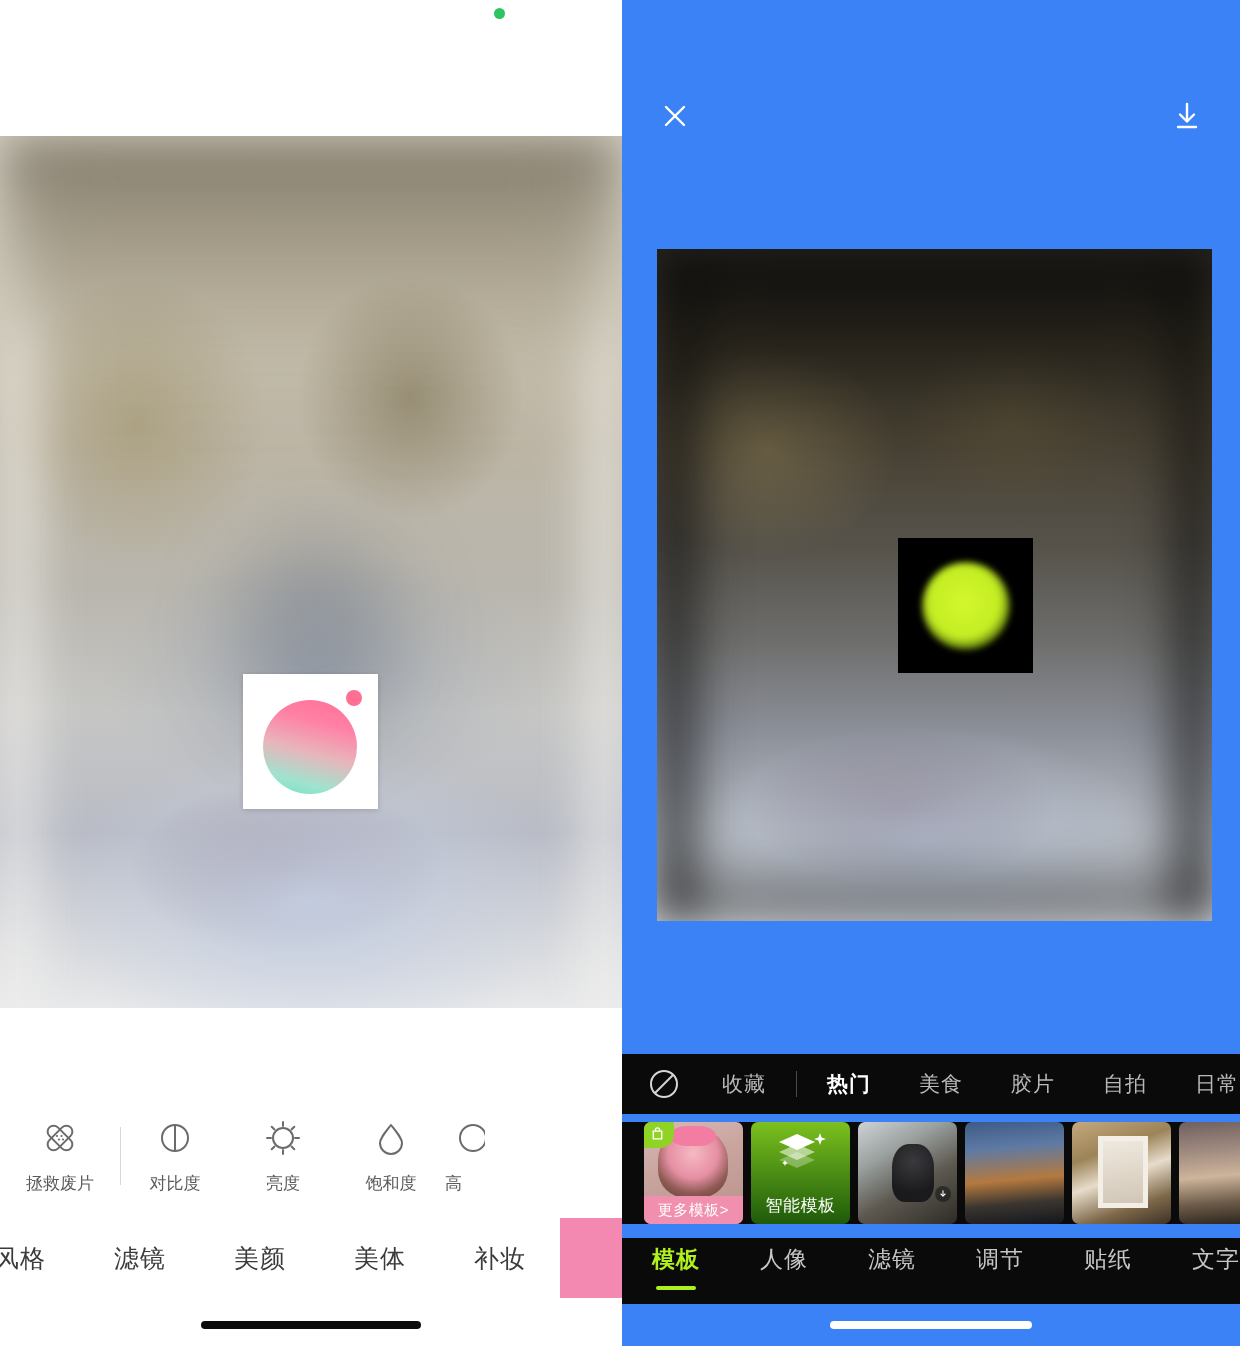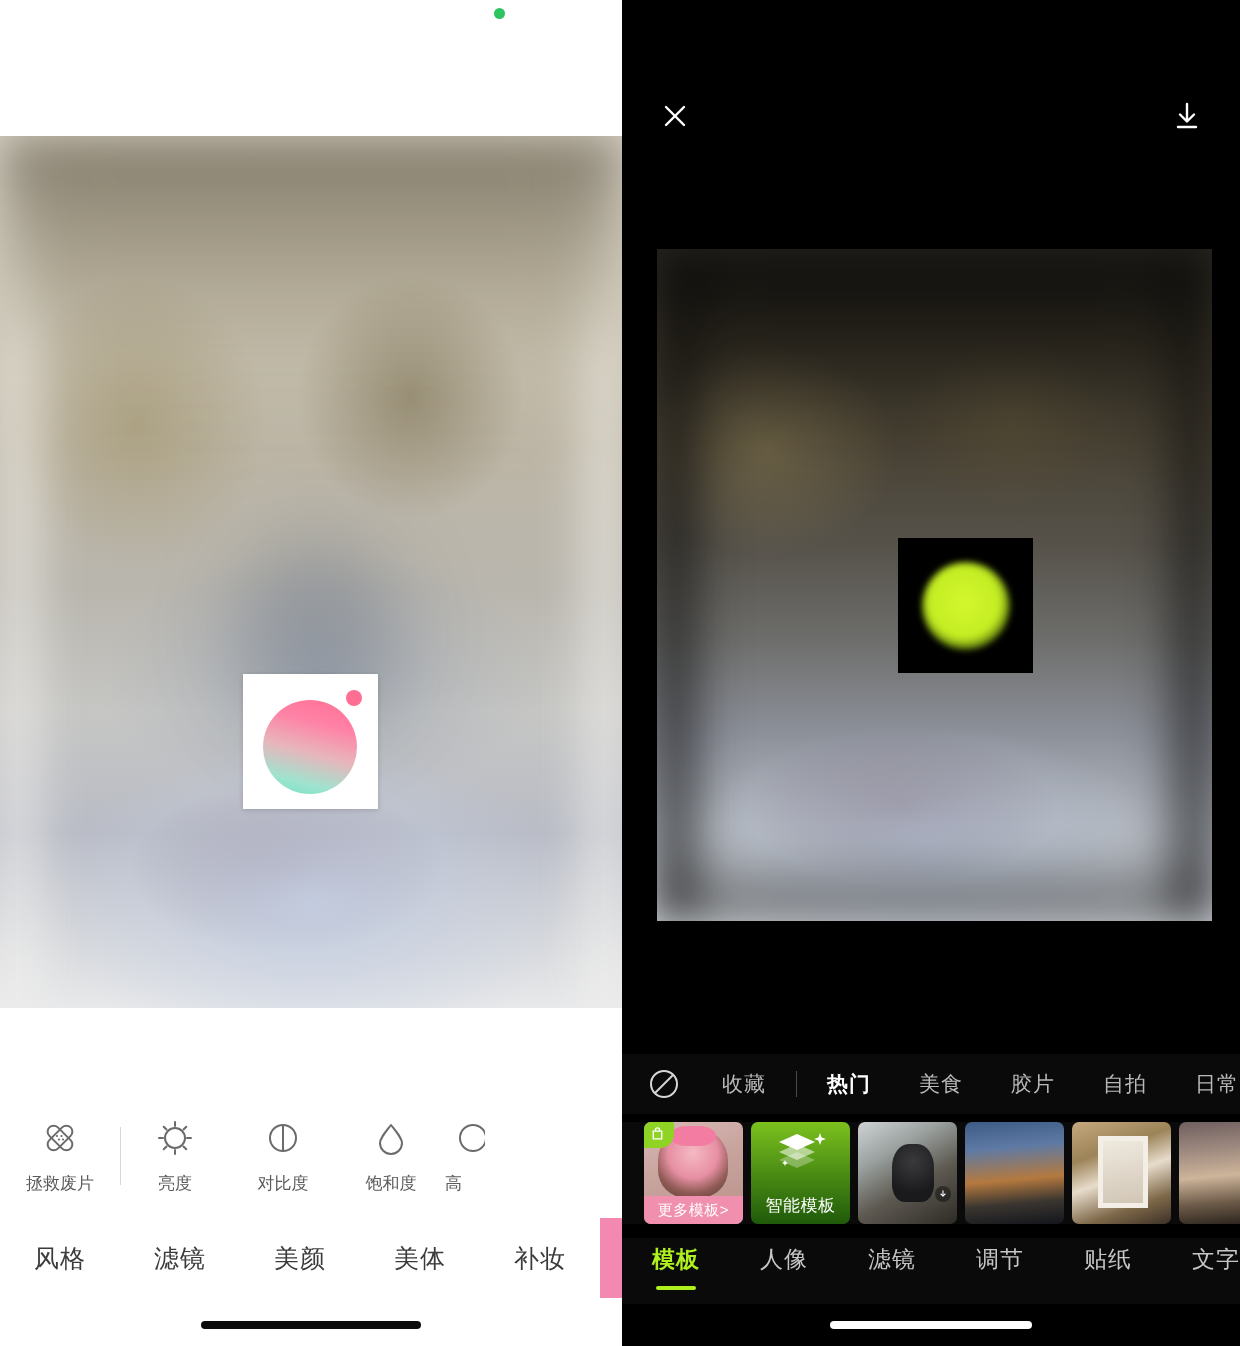--- a/index.html
+++ b/index.html
@@ -89,39 +89,39 @@
   }
   .adj-item {
     display:flex; flex-direction:column; align-items:center; justify-content:center;
     gap:14px; flex:0 0 auto;
   }
   .adj-item .ico { width:40px; height:40px; display:flex; align-items:center; justify-content:center; }
   .adj-item .lbl { font-size:17px; color:#5b5b5b; white-space:nowrap; }
   .adj-divider { width:1px; height:58px; background:#d8d8d8; flex:0 0 auto; }
   .l-tabs {
     position:absolute; left:0; top:1218px; width:622px; height:80px;
-    display:flex; align-items:stretch; background:#ffffff;
+    display:flex; align-items:stretch; background:#ffffff;justify-content:center;
   }
   .l-tab {
     flex:0 0 auto; display:flex; align-items:center; justify-content:center;
     font-size:25px; color:#3b3b3b; padding:0 34px; letter-spacing:1px;
   }
   .l-tab.special {
     background:#f389b1; color:#ffffff; width:102px; padding:0;
     flex-direction:column; gap:4px; justify-content:center;
   }
   .home-bar-light {
     position:absolute; left:50%; transform:translateX(-50%); bottom:17px;
     width:220px; height:8px; border-radius:4px; background:#0b0b0b;
   }
 
   
   .panel-right {
     position:relative; width:618px; height:1346px;
-    background:#000000; overflow:hidden;
+    background:#3b82f6; overflow:hidden;
   }
   .r-topbar {
     position:absolute; left:0; top:84px; width:618px; height:64px;
     display:flex; align-items:center; justify-content:space-between;
     padding:0 36px;
   }
   .icon-btn { width:34px; height:34px; display:flex; align-items:center; justify-content:center; }
   .r-canvas {
     position:absolute; left:35px; top:249px; width:555px; height:672px;
     overflow:hidden;
@@ -256,48 +256,48 @@
                 <circle cx="21.5" cy="18" r="1.1"></circle>
               <circle cx="19" cy="21.5" r="1.1"></circle>
                 <circle cx="23" cy="21.5" r="1.1"></circle>
             </g>
           </svg>
         </span>
         <span class="lbl">拯救废片</span>
       </div>
 
       <div class="adj-divider"></div>
+
+      <div class="adj-item" style="width:108px">
+        <span class="ico">
+          <svg width="40" height="40" viewBox="0 0 40 40">
+            <circle cx="20" cy="20" r="13" fill="none" stroke="#6b6b6b" stroke-width="2"></circle>
+            <line x1="20" y1="7" x2="20" y2="33" stroke="#6b6b6b" stroke-width="2"></line>
+          </svg>
+        </span>
+        <span class="lbl">对比度</span>
+      </div>
 
       <div class="adj-item" style="width:108px">
         <span class="ico">
           <svg width="40" height="40" viewBox="0 0 40 40">
             <circle cx="20" cy="20" r="10" fill="none" stroke="#6b6b6b" stroke-width="2"></circle>
             <g stroke="#6b6b6b" stroke-width="2" stroke-linecap="round">
               <line x1="20" y1="4" x2="20" y2="8"></line>
                 <line x1="20" y1="32" x2="20" y2="36"></line>
               <line x1="4" y1="20" x2="8" y2="20"></line>
                 <line x1="32" y1="20" x2="36" y2="20"></line>
               <line x1="8.7" y1="8.7" x2="11.5" y2="11.5"></line>
                 <line x1="28.5" y1="28.5" x2="31.3" y2="31.3"></line>
               <line x1="31.3" y1="8.7" x2="28.5" y2="11.5"></line>
                 <line x1="11.5" y1="28.5" x2="8.7" y2="31.3"></line>
             </g>
           </svg>
         </span>
         <span class="lbl">亮度</span>
-      </div>
-
-      <div class="adj-item" style="width:108px">
-        <span class="ico">
-          <svg width="40" height="40" viewBox="0 0 40 40">
-            <circle cx="20" cy="20" r="13" fill="none" stroke="#6b6b6b" stroke-width="2"></circle>
-            <line x1="20" y1="7" x2="20" y2="33" stroke="#6b6b6b" stroke-width="2"></line>
-          </svg>
-        </span>
-        <span class="lbl">对比度</span>
       </div>
 
       <div class="adj-item" style="width:108px">
         <span class="ico">
           <svg width="40" height="40" viewBox="0 0 40 40">
             <path d="M20 7 C27 16 31 20.5 31 25 A11 11 0 0 1 9 25 C9 20.5 13 16 20 7 Z" fill="none" stroke="#6b6b6b" stroke-width="2" stroke-linejoin="round"></path>
           </svg>
         </span>
         <span class="lbl">饱和度</span>
       </div>

